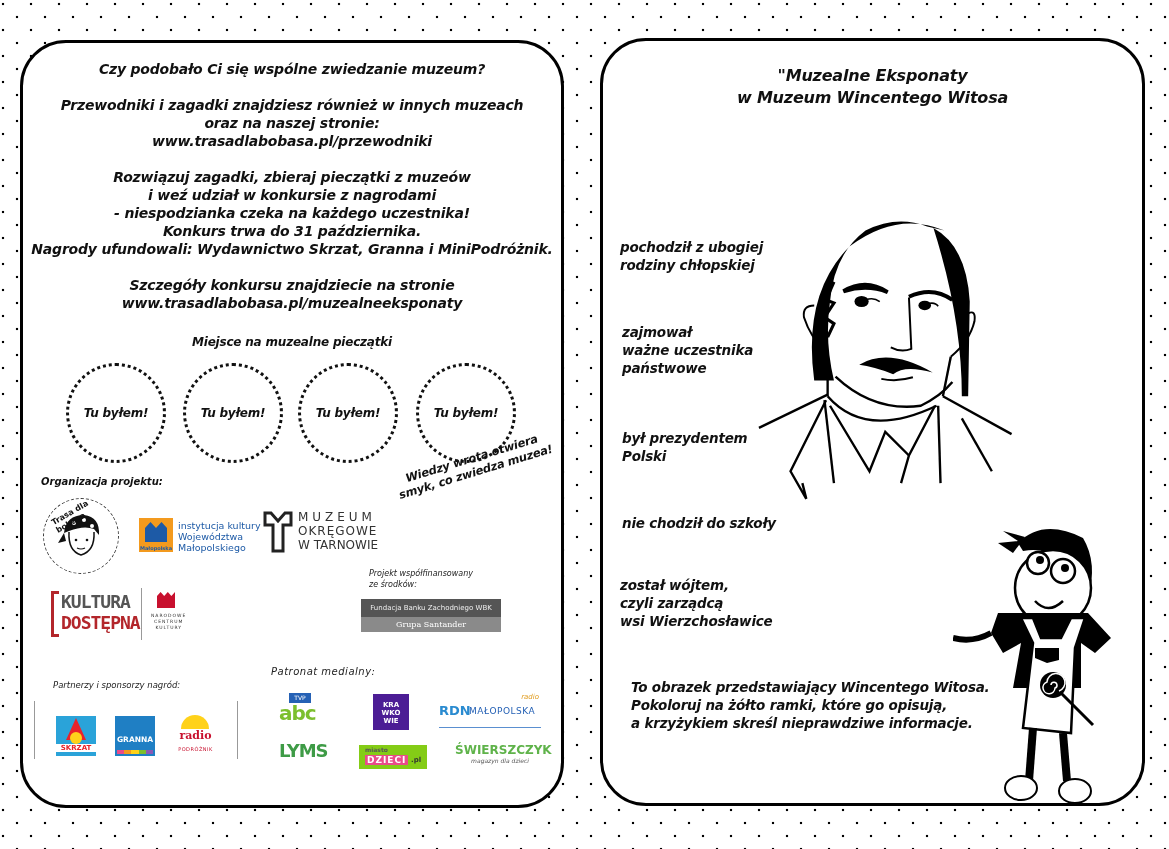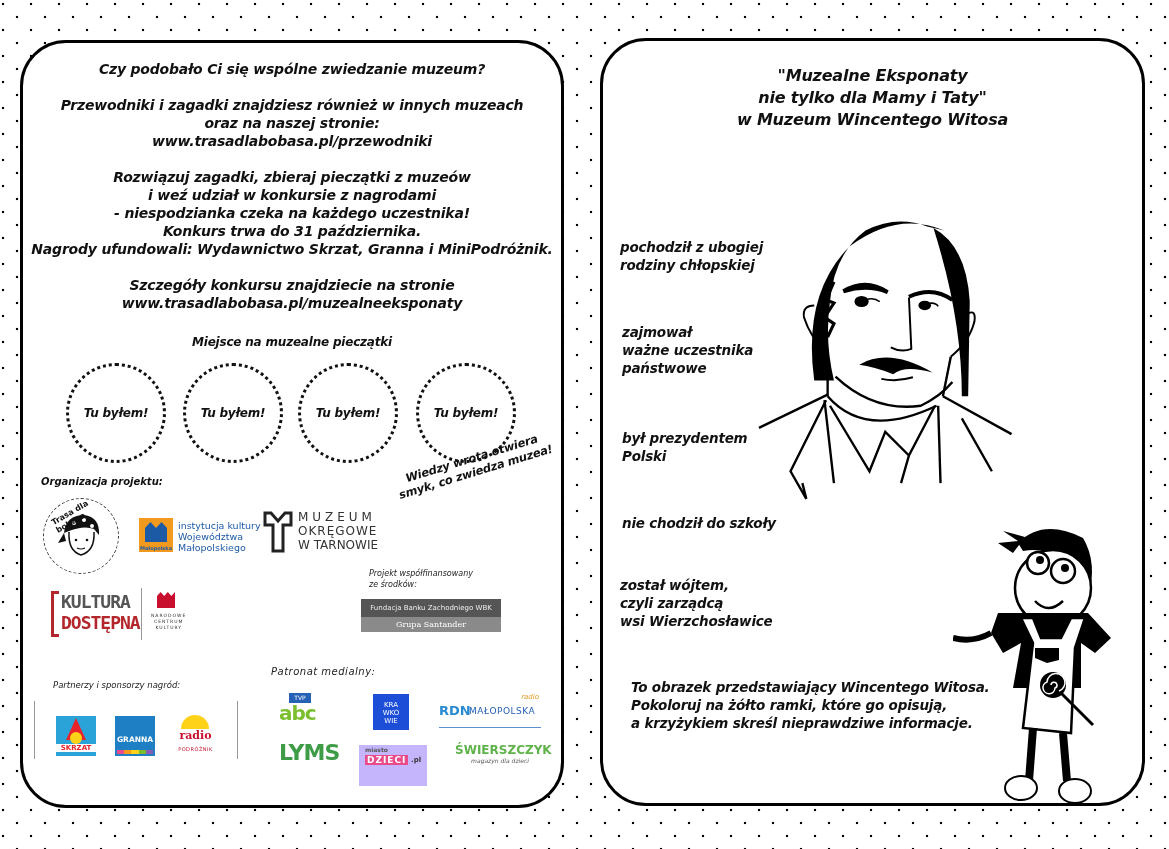--- a/index.html
+++ b/index.html
@@ -175,50 +175,49 @@
     <div style="position:absolute; left:0; top:33px; width:45px; text-align:center; color:#c8102e; font-size:5px; letter-spacing:0.5px;">PODRÓŻNIK</div>
   </div>
 
   <div class="logo small-it" style="left:248px; top:624px; font-size:10px; letter-spacing:0.5px;">Patronat medialny:</div>
 
   <div class="logo" style="left:256px; top:650px; width:48px; height:38px;">
     <div style="position:absolute; left:10px; top:0; width:22px; height:10px; background:#2561b5; color:#fff; font-size:6px; line-height:10px; text-align:center;">TVP</div>
     <div style="position:absolute; left:0; top:8px; font-size:20px; font-weight:bold; color:#7cbf2e; letter-spacing:-1px;">abc</div>
   </div>
 
-  <div class="logo" style="left:350px; top:651px; width:36px; height:36px; background:#1d4ed8; color:#fff; font-size:7px; line-height:8px; text-align:center; font-weight:normal; padding-top:7px; box-sizing:border-box;">
+  <div class="logo" style="left:350px; top:651px; width:36px; height:36px; background:#4c1d95; color:#fff; font-size:7px; line-height:8px; text-align:center; font-weight:bold; padding-top:7px; box-sizing:border-box;">
     <div>KRA</div>
     <div>WKO</div>
     <div>WIE</div>
   </div>
 
   <div class="logo" style="left:416px; top:650px; width:102px; height:34px; border-bottom:1px solid #5a8fd0;">
     <div style="position:absolute; right:2px; top:0; font-size:7px; font-style:italic; color:#e09a1a;">radio</div>
     <div style="position:absolute; left:0; top:10px; font-size:13px; font-weight:bold; color:#2a8bd0;">RDN</div>
     <div style="position:absolute; left:30px; top:13px; font-size:9px; color:#2561b5; letter-spacing:0.5px;">MAŁOPOLSKA</div>
   </div>
 
-  <div class="logo" style="left:256px; top:697px; font-size:22px; font-weight:bold; color:#3e9b46; letter-spacing:-1px;">LYMS</div>
-
-  <div class="logo" style="left:336px; top:702px; width:68px; height:41px; background:#c4b5fd;">
+  <div class="logo" style="left:256px; top:697px; font-size:18px; font-weight:bold; color:#3e9b46; letter-spacing:-1px;">LYMS</div>
+
+  <div class="logo" style="left:336px; top:702px; width:68px; height:24px; background:#84cc16;">
     <div style="position:absolute; left:6px; top:1px; font-size:6px; font-weight:bold; color:#555;">miasto</div>
     <div style="position:absolute; left:6px; top:10px; font-size:9px; font-weight:bold; color:#fff; background:#e94b8a; padding:0 2px; letter-spacing:1px;">DZIECI</div>
     <div style="position:absolute; left:52px; top:11px; font-size:7px; font-weight:bold; color:#333;">.pl</div>
   </div>
 
   <div class="logo" style="left:432px; top:700px; width:90px; text-align:center;">
     <div style="font-size:12px; font-weight:bold; color:#5fb34a;">ŚWIERSZCZYK</div>
     <div style="font-size:6px; font-style:italic; color:#555;">magazyn dla dzieci</div>
   </div>
 </div>
 
 <div id="right-panel" class="panel">
   <div class="title-block hand" style="top:24px;">
     <div>"Muzealne Eksponaty</div>
-    <div>nie tylko dla Mamy i Taty"</div>
     <div>w Muzeum Wincentego Witosa</div>
   </div>
 
   <svg style="position:absolute; left:152px; top:120px;" width="300" height="360" viewBox="0 0 380 360">
     <g>
       <path d="M75 230 Q60 120 120 60 Q180 15 240 40 L218 35 Q180 20 140 40 Q100 70 95 130 Q88 180 100 230 Z" fill="#000"></path>
       <path d="M226 37 Q268 60 272 130 L270 250 L262 250 Q262 150 226 37 Z" fill="#000"></path>
       <path d="M100 105 L90 128 L100 132 L88 150 L100 158 L92 175" stroke="#000" stroke-width="4" fill="none"></path>
     </g>
     <g>

